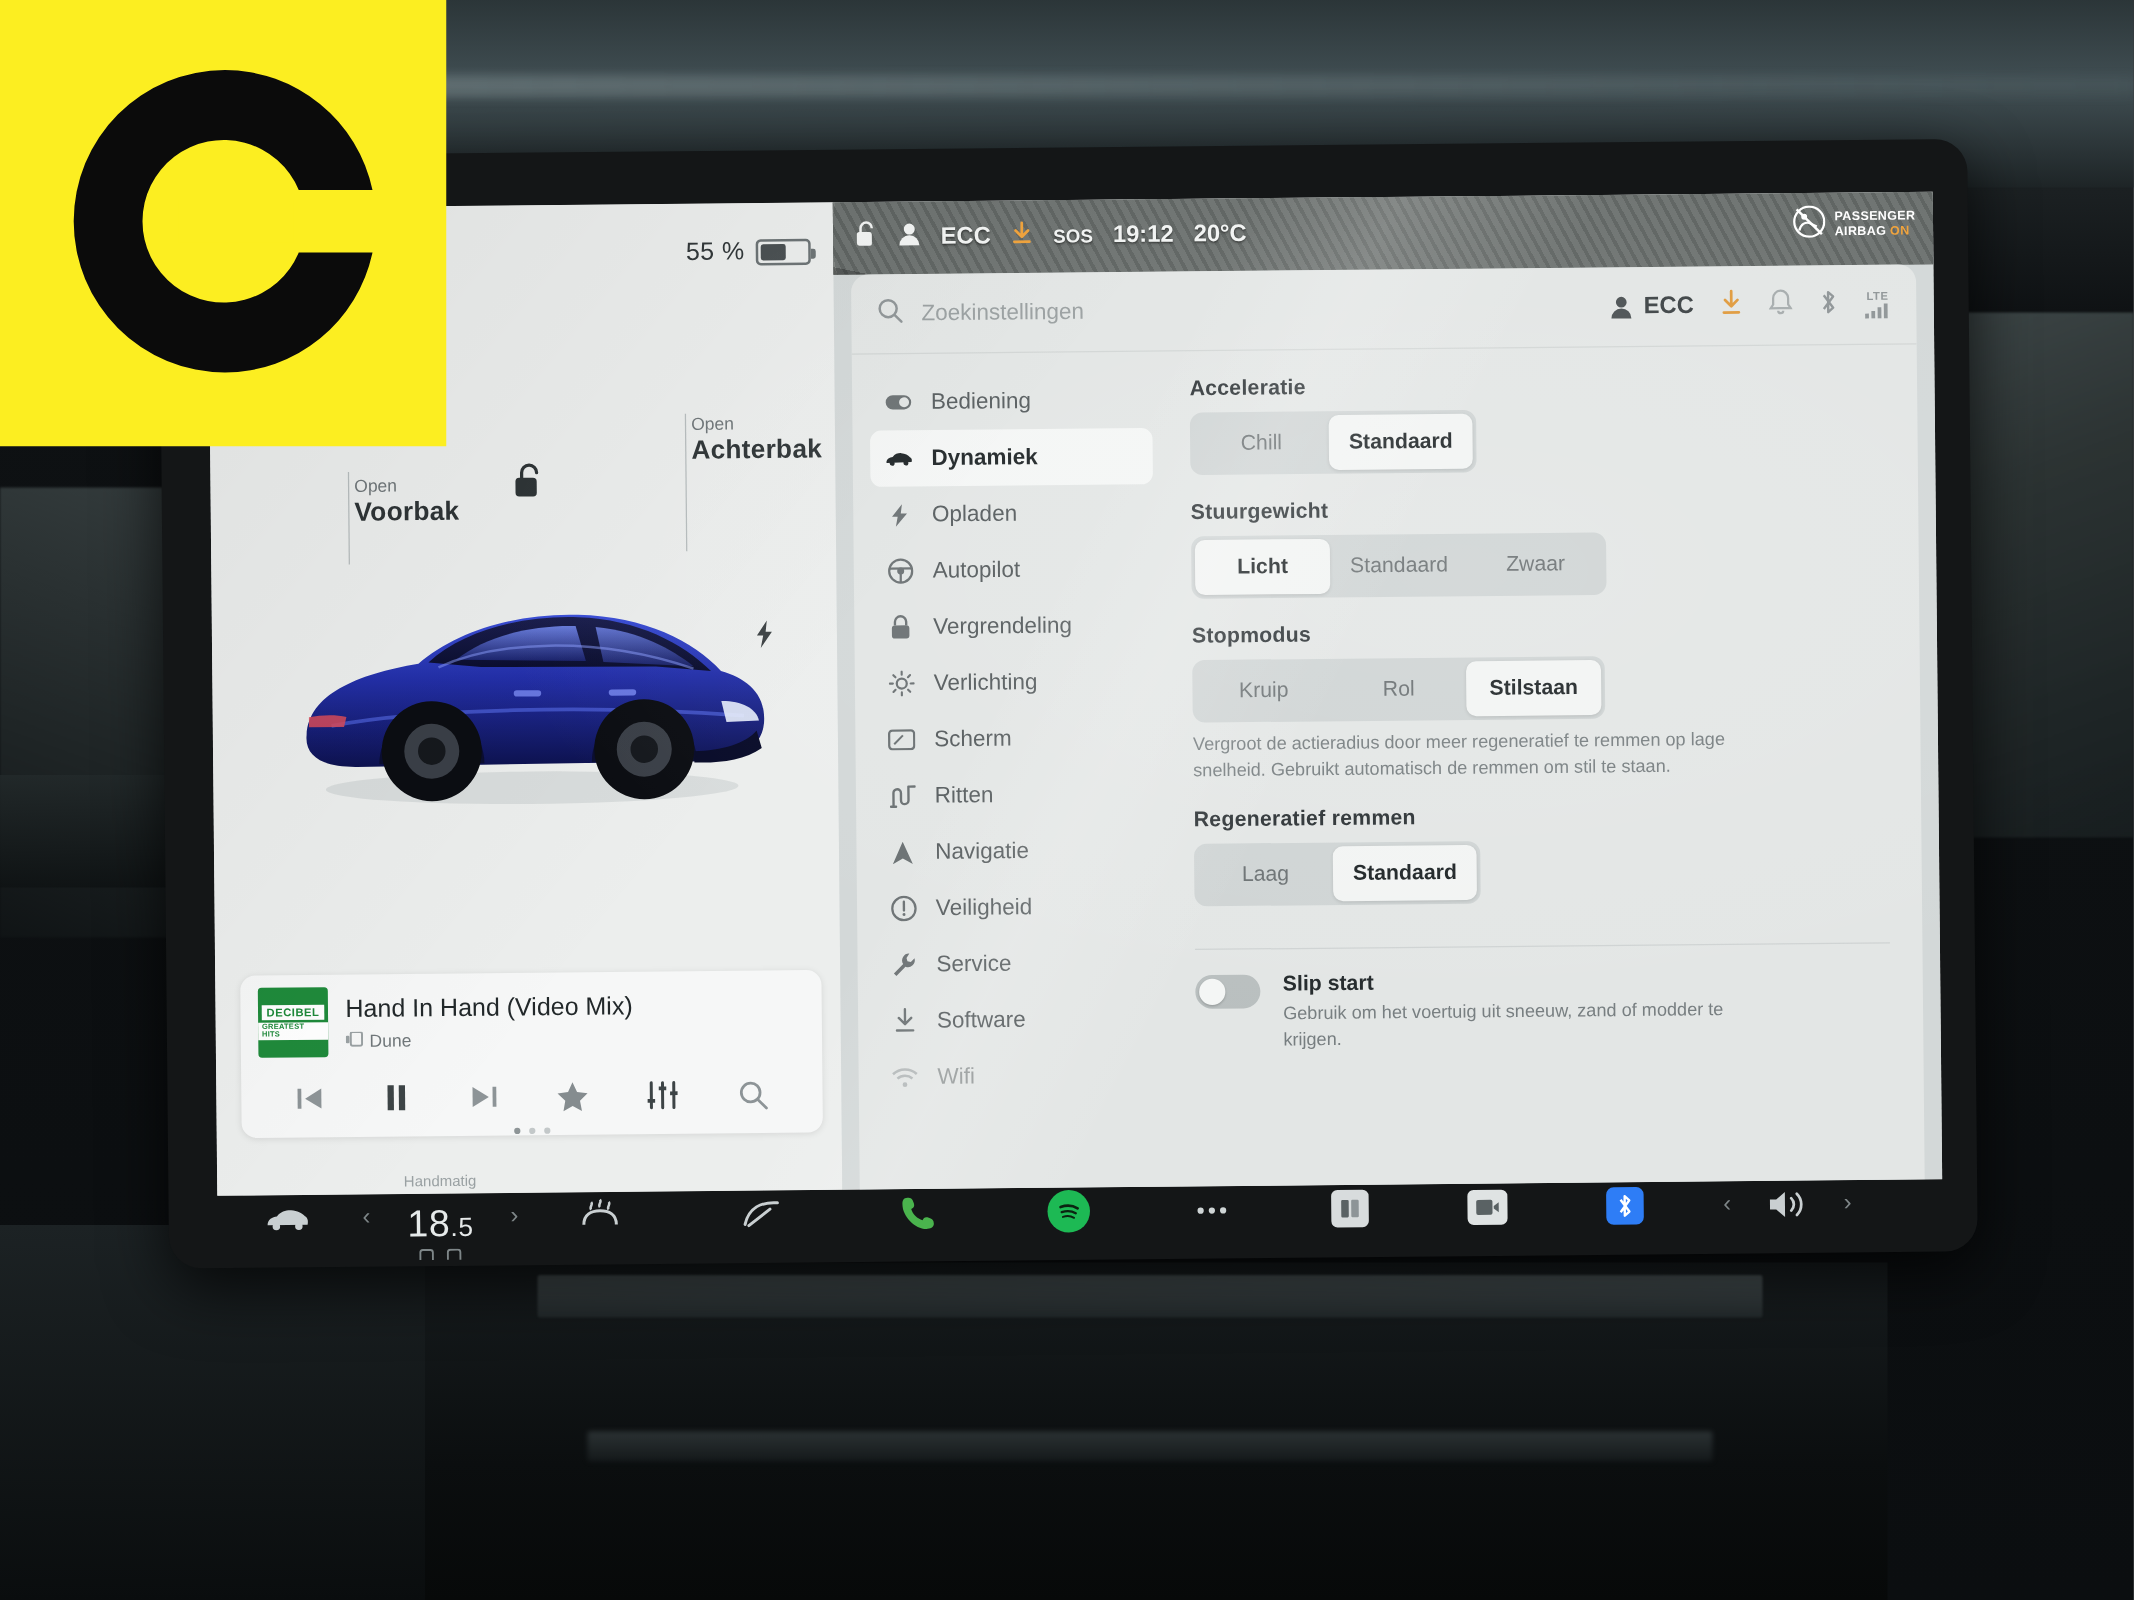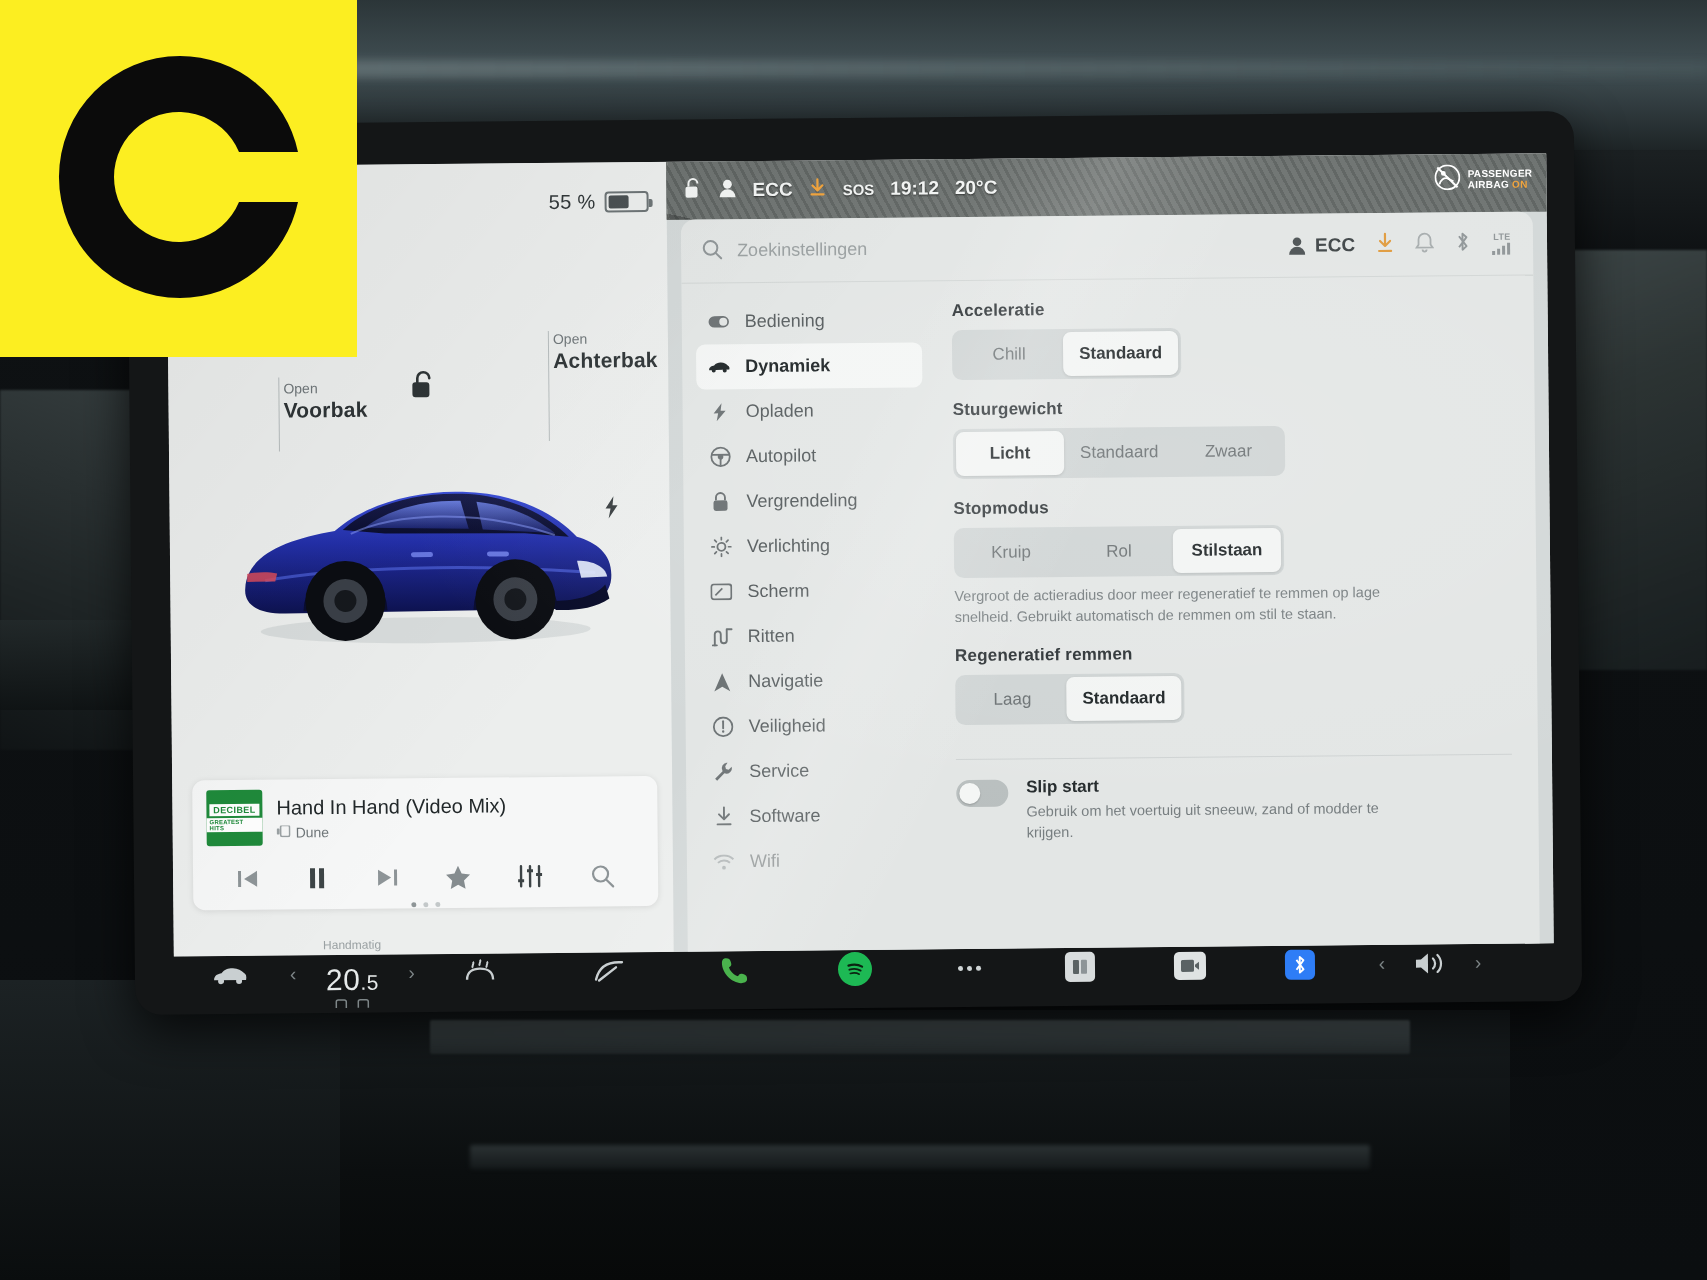--- a/index.html
+++ b/index.html
@@ -722,21 +722,21 @@
         <path d="M2 15 C2 10 6 8.5 9.5 8 C12.5 4 17 3 21 3.2 C26 3.5 29.5 5.6 32 8 C34 9 34.8 11.5 34 15 Z" fill="#c9cfd1"></path>
         <circle cx="9" cy="16" r="3" fill="#c9cfd1"></circle>
           <circle cx="27" cy="16" r="3" fill="#c9cfd1"></circle>
       </svg>
     </span>
 
     <span class="chev">‹</span>
     <span class="temp-block" style="width:112px;">
       <span class="temp-mode">Handmatig</span>
       <span class="temp-val">
-        <span>20</span><small>.5</small>
+        <span>18</span><small>.5</small>
       </span>
       <span class="temp-seats">
         <svg width="14" height="11" viewBox="0 0 14 11">
             <path d="M2 9 V3 a2 2 0 0 1 2-2 h6 a2 2 0 0 1 2 2 v6" fill="none" stroke="#7e8688" stroke-width="1.5"></path>
           </svg>
         <svg width="14" height="11" viewBox="0 0 14 11">
             <path d="M2 9 V3 a2 2 0 0 1 2-2 h6 a2 2 0 0 1 2 2 v6" fill="none" stroke="#7e8688" stroke-width="1.5"></path>
           </svg>
       </span>
     </span>

